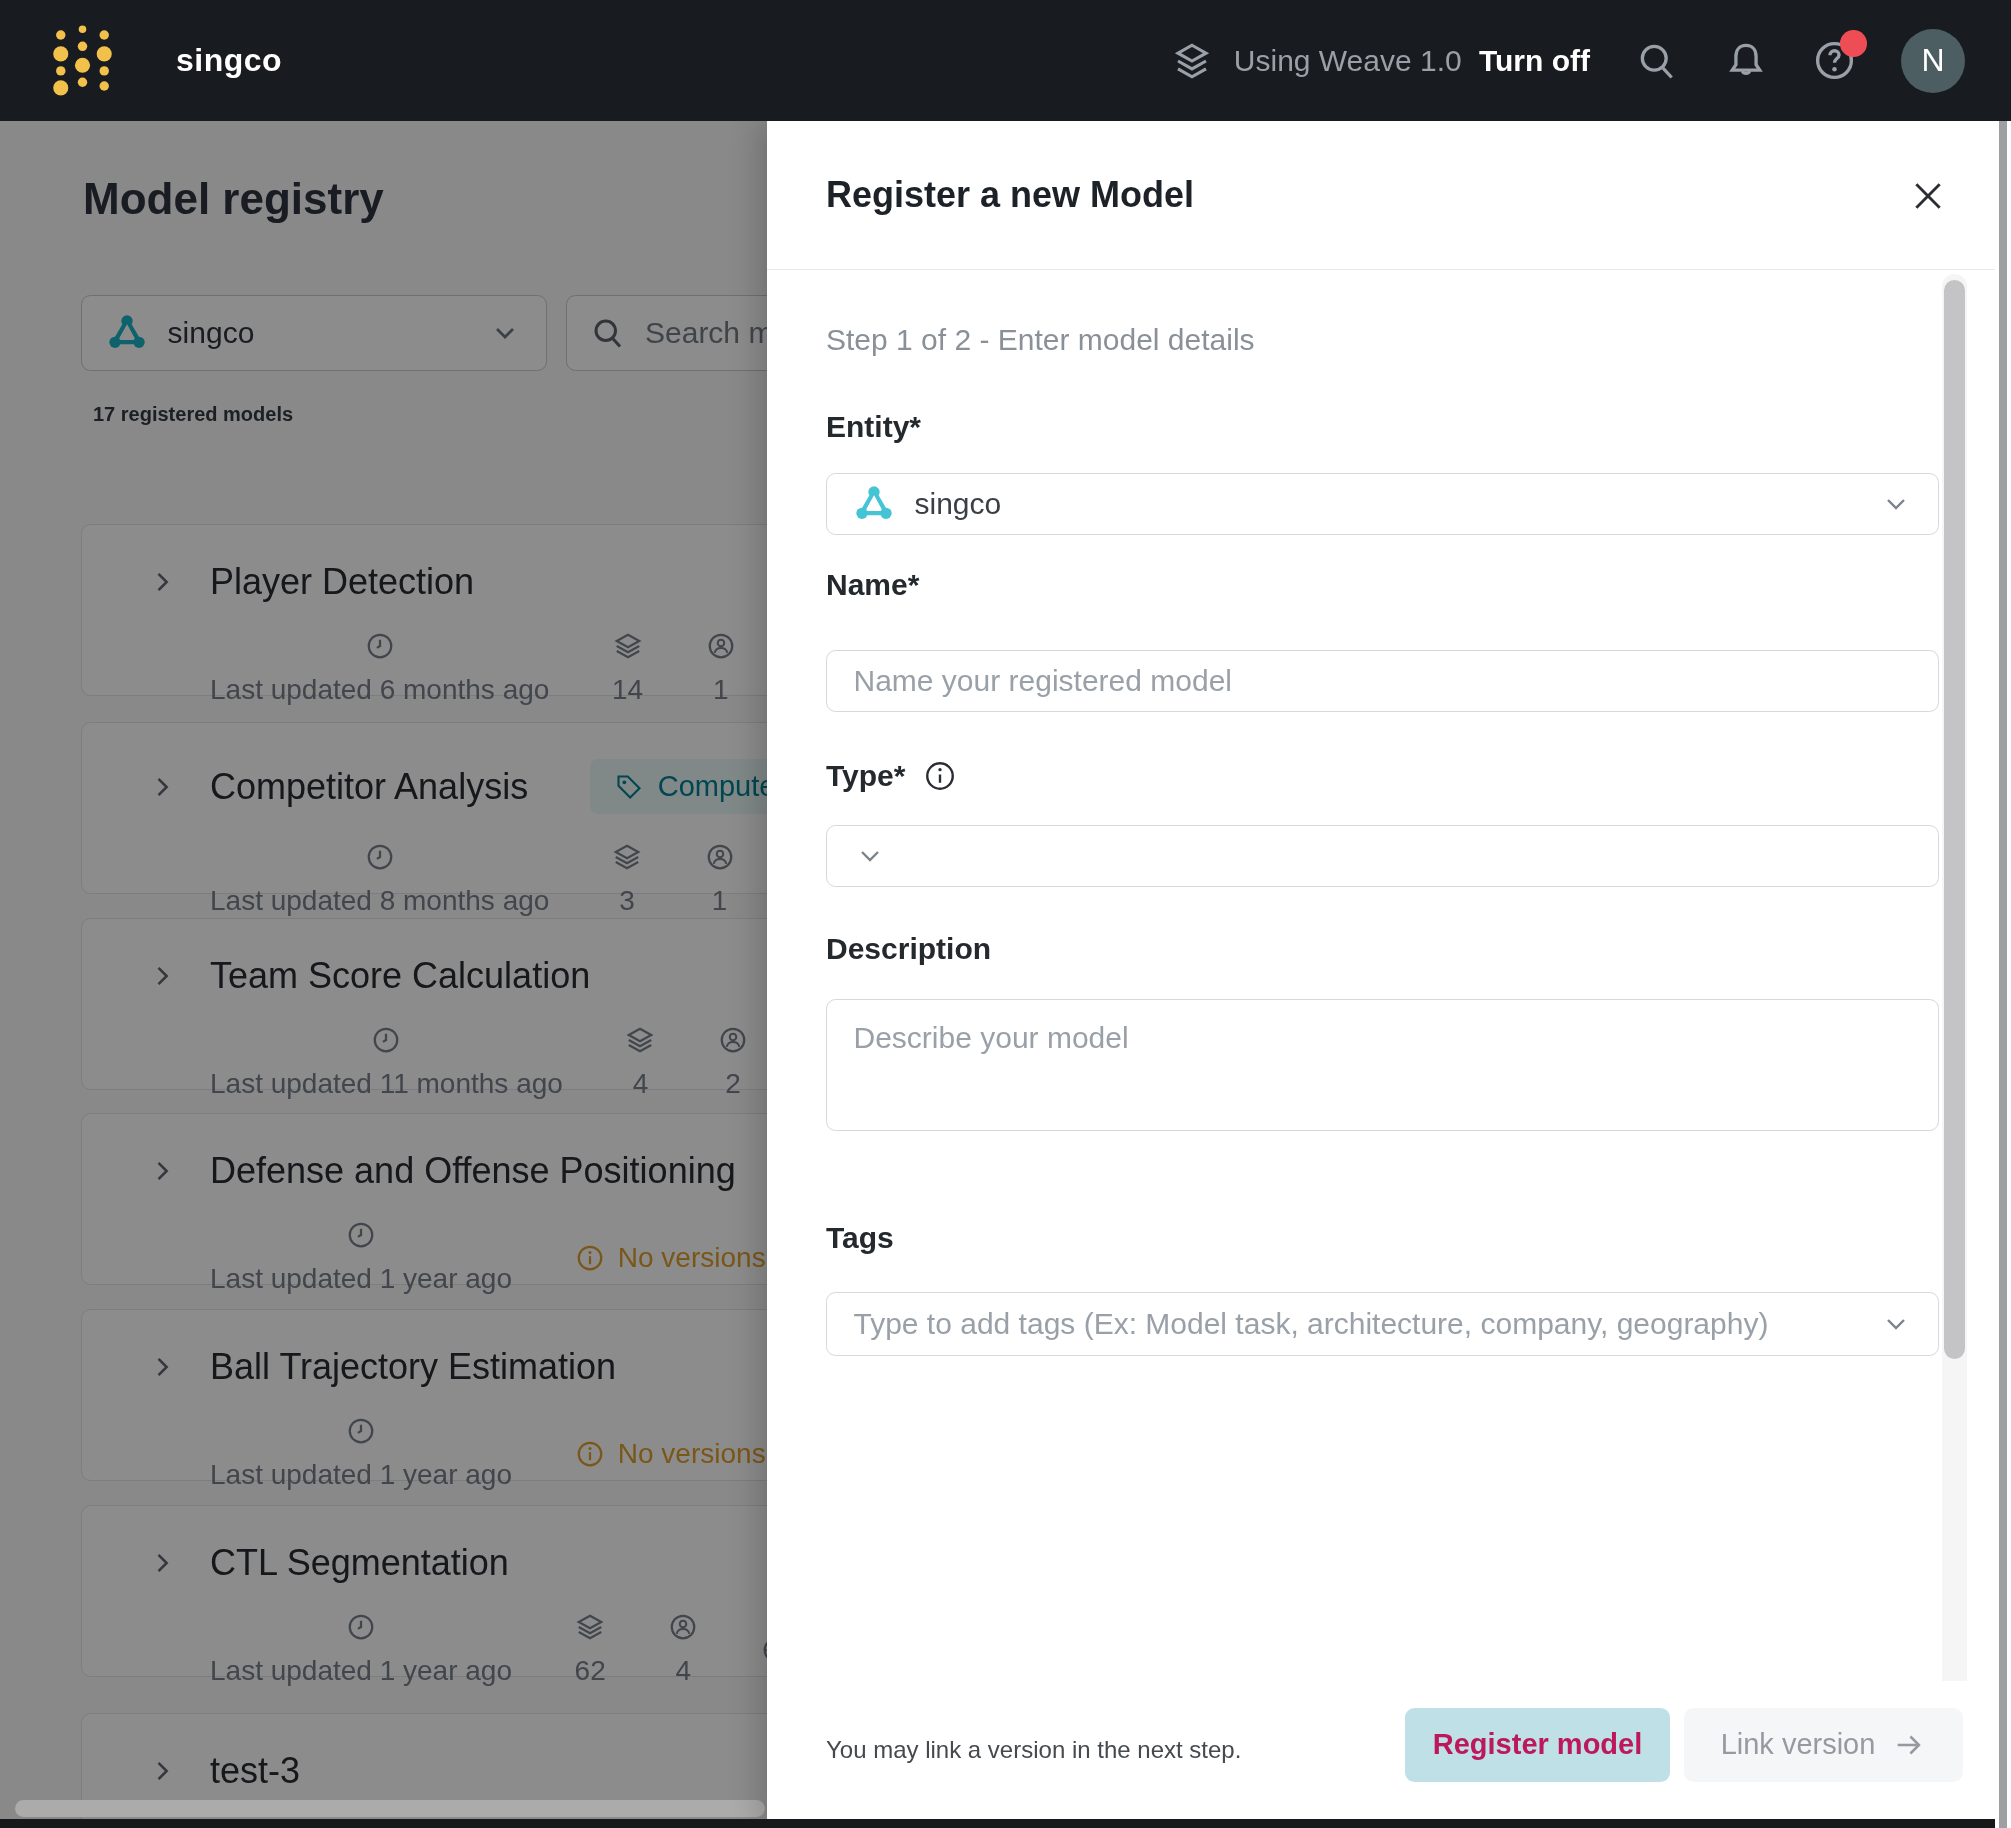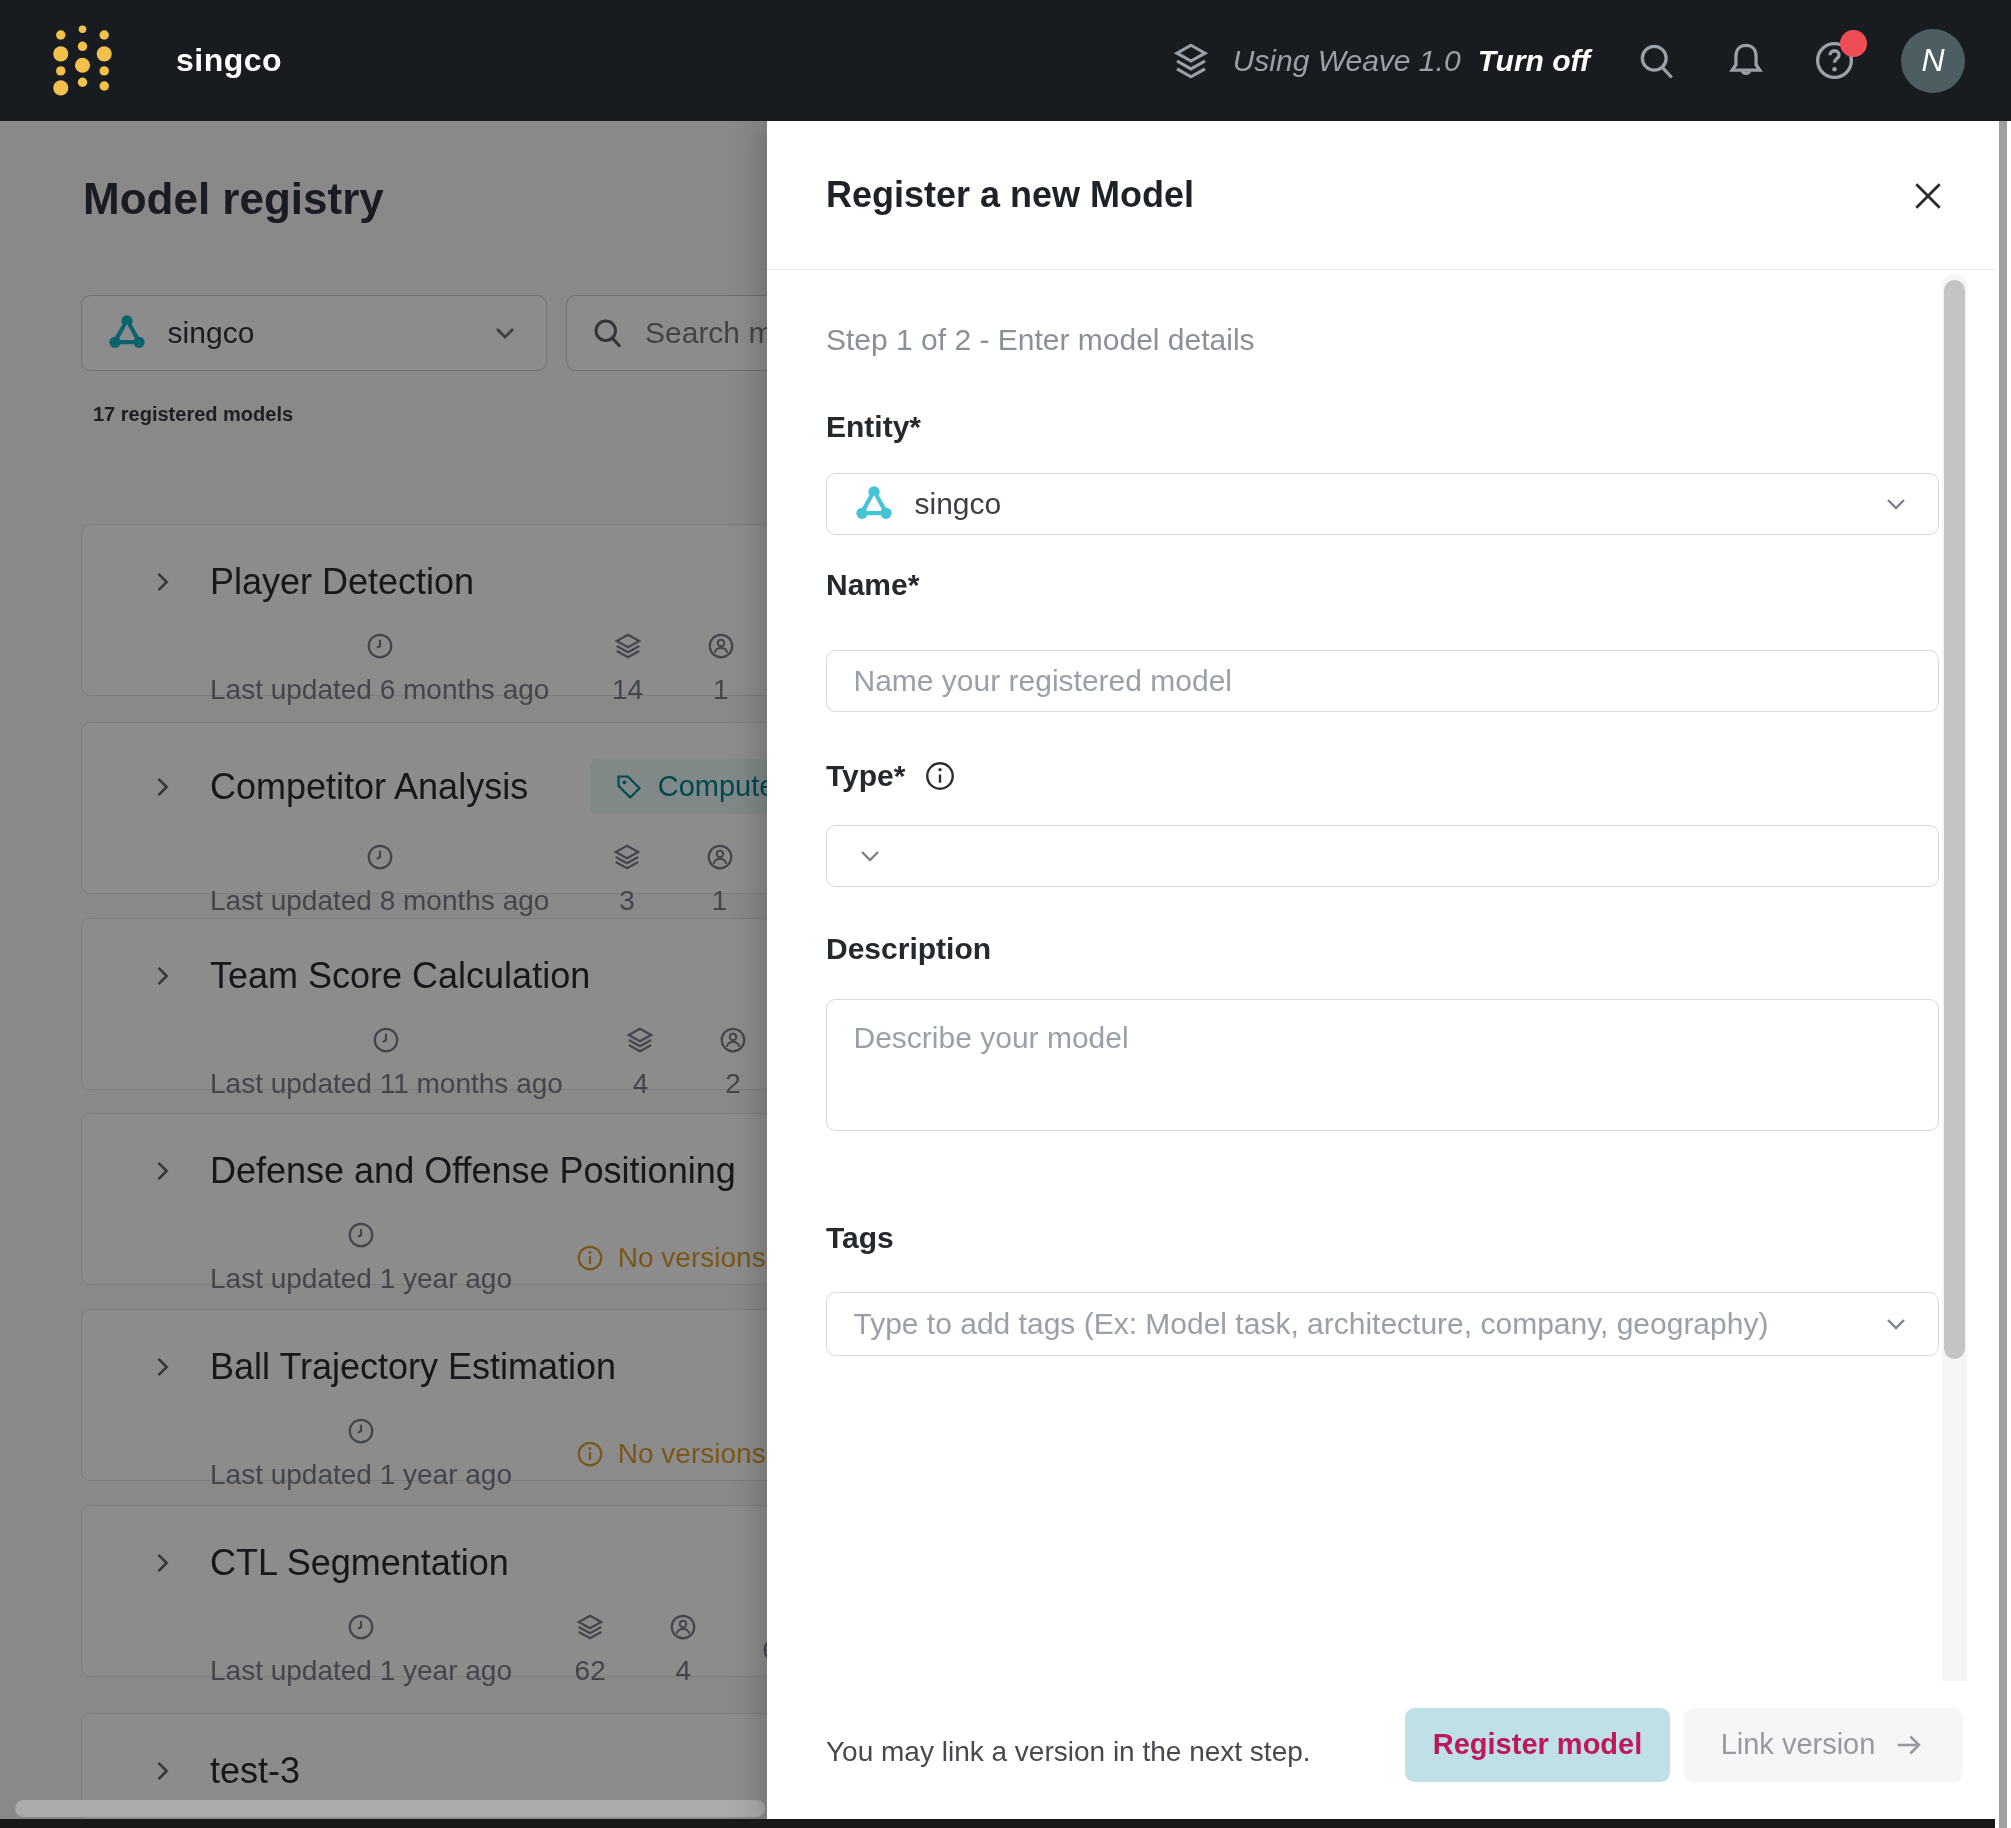--- a/index.html
+++ b/index.html
@@ -12,21 +12,21 @@
     color: #2f353e;
   }
   
   .topbar {
     position: absolute; top: 0; left: 0; width: 2012px; height: 121px;
     background: #181b1f; z-index: 50;
     display: flex; align-items: center;
   }
   .topbar-left { display: flex; align-items: center; gap: 64px; padding-left: 53px; }
   .app-name { color: #ffffff; font-size: 32px; font-weight: 700; letter-spacing: 0.5px; }
-  .topbar-right { margin-left: auto; display: flex; align-items: center; gap: 44px; padding-right: 47px; font-style: italic; }
+  .topbar-right { margin-left: auto; display: flex; align-items: center; gap: 44px; padding-right: 47px; }
   .weave-group { display: flex; align-items: center; gap: 21px; }
   .weave-text { color: #9aa0a8; font-size: 30px; }
   .turnoff { color: #ffffff; font-size: 30px; font-weight: 700; cursor: pointer; margin-left: -3.8px; }
   .tb-icon { width: 45px; height: 45px; display: flex; align-items: center; justify-content: center; position: relative; cursor: pointer; }
   .red-dot { position: absolute; top: -7.6px; right: -9.5px; width: 26.5px; height: 26.5px; border-radius: 50%; background: #ef4d55; }
   .avatar { width: 64px; height: 64px; border-radius: 50%; background: #4d5e63; color: #fff;
     display: flex; align-items: center; justify-content: center; font-size: 32px; font-weight: 400; cursor: pointer; }
   
   .page {
     position: absolute; top: 121px; left: 0; width: 2012px; height: 1707px;
@@ -99,21 +99,21 @@
     font-family: "Liberation Sans", sans-serif; background: transparent; }
   .fbox input::placeholder, .desc-area::placeholder { color: #99a0a8; }
   .desc-box { height: 132px; align-items: flex-start; padding-top: 21px; }
   .desc-area { border: none; outline: none; resize: none; width: 100%; height: 114px;
     font-size: 30px; color: #3a3f46; font-family: "Liberation Sans", sans-serif; background: transparent; }
   
   .v-track { position: absolute; left: 1175px; top: 153px; width: 24.6px; height: 1424px; background: #f5f5f6; border-radius: 12.3px; }
   .v-thumb { position: absolute; left: 1177px; top: 159px; width: 21px; height: 1079px; background: #c4c4c6; border-radius: 10.4px; }
   
   .drawer-footer { position: absolute; left: 0; top: 1560px; width: 100%; height: 148px; background: #fff; }
-  .footer-hint { position: absolute; left: 59px; top: 55px; font-size: 28px; color: #464a4e; }
+  .footer-hint { position: absolute; left: 59px; top: 55px; font-size: 24px; color: #464a4e; }
   .btn { position: absolute; top: 26.5px; height: 74px; border: none; border-radius: 9.5px;
     font-family: "Liberation Sans", sans-serif; font-size: 29px; font-weight: 700; cursor: pointer;
     display: flex; align-items: center; justify-content: center; gap: 17px; }
   .btn-register { left: 638px; width: 265px; background: #bfe0e6; color: #be185d; text-align: center; }
   .btn-link { left: 917px; width: 279px; background: #f5f6f7; color: #969aa0; font-weight: 400; }
   
   .browser-scroll { position: absolute; right: 0; top: 121px; width: 17px; height: 1707px; background: #ffffff; z-index: 45; }
   .browser-scroll .bthumb { position: absolute; left: 3.8px; top: 0; width: 8.5px; height: 1707px; background: #9e9fa1; }
   svg { display: block; }
 </style>

